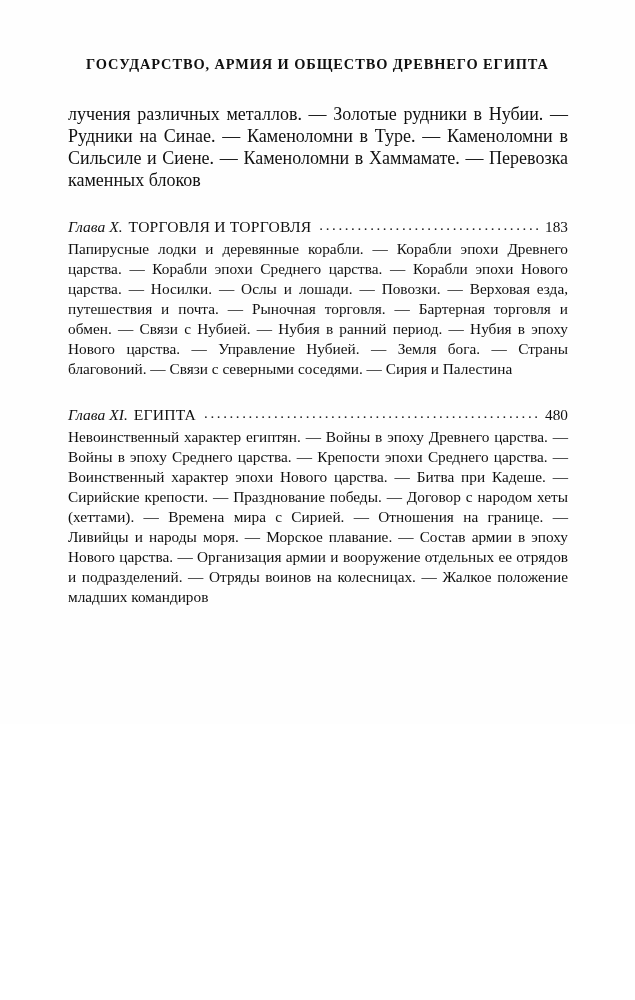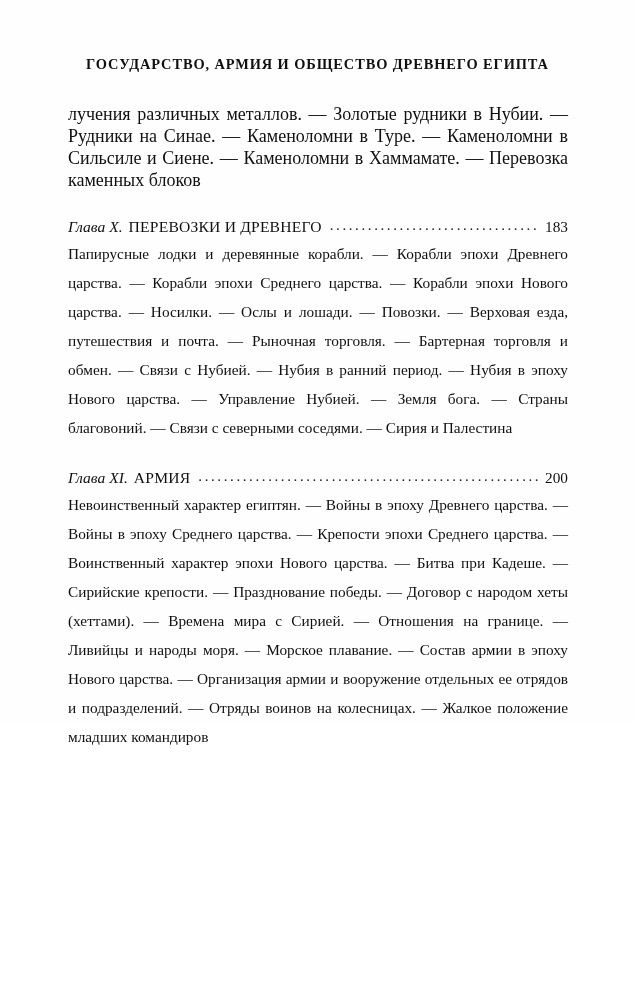--- a/index.html
+++ b/index.html
@@ -81,21 +81,21 @@
   }
   .leader::before {
     content: "......................................................................................................";
   }
   .page-num {
     flex: 0 0 auto;
     font-size: 15.3px;
   }
   .desc {
     font-size: 15.3px;
-    line-height: 29px;
+    line-height: 20px;
     text-align: justify;
     margin: 0;
   }
   .desc-first { margin-top: 1px; }
 </style>
 </head>
 <body>
 
 <div class="page">
 
@@ -103,31 +103,31 @@
 
   <div class="content">
 
     <div class="block">
       <p class="para">лучения различных металлов. — Золотые рудники в Нубии. — Рудники на Синае. — Каменоломни в Туре. — Каменоломни в Сильсиле и Сиене. — Каменоломни в Хаммамате. — Перевозка каменных блоков</p>
     </div>
 
     <div class="block">
       <div class="chapter-line">
         <span class="chapter-num">Глава X.</span>
-        <span class="chapter-title">ПЕРЕВОЗКИ И ДРЕВНЕГО</span>
+        <span class="chapter-title">ТОРГОВЛЯ И ТОРГОВЛЯ</span>
         <span class="leader"></span>
         <span class="page-num">183</span>
       </div>
       <p class="desc desc-first">Папирусные лодки и деревянные корабли. — Корабли эпохи Древнего царства. — Корабли эпохи Среднего царства. — Корабли эпохи Нового царства. — Носилки. — Ослы и лошади. — Повозки. — Верховая езда, путешествия и почта. — Рыночная торговля. — Бартерная торговля и обмен. — Связи с Нубией. — Нубия в ранний период. — Нубия в эпоху Нового царства. — Управление Нубией. — Земля бога. — Страны благовоний. — Связи с северными соседями. — Сирия и Палестина</p>
     </div>
 
     <div class="block">
       <div class="chapter-line">
         <span class="chapter-num">Глава XI.</span>
-        <span class="chapter-title">АРМИЯ</span>
+        <span class="chapter-title">ЕГИПТА</span>
         <span class="leader"></span>
-        <span class="page-num">200</span>
+        <span class="page-num">480</span>
       </div>
       <p class="desc desc-first">Невоинственный характер египтян. — Войны в эпоху Древнего царства. — Войны в эпоху Среднего царства. — Крепости эпохи Среднего царства. — Воинственный характер эпохи Нового царства. — Битва при Кадеше. — Сирийские крепости. — Празднование победы. — Договор с народом хеты (хеттами). — Времена мира с Сирией. — Отношения на границе. — Ливийцы и народы моря. — Морское плавание. — Состав армии в эпоху Нового царства. — Организация армии и вооружение отдельных ее отрядов и подразделений. — Отряды воинов на колесницах. — Жалкое положение младших командиров</p>
     </div>
 
   </div>
 </div>
 
 </body></html>

